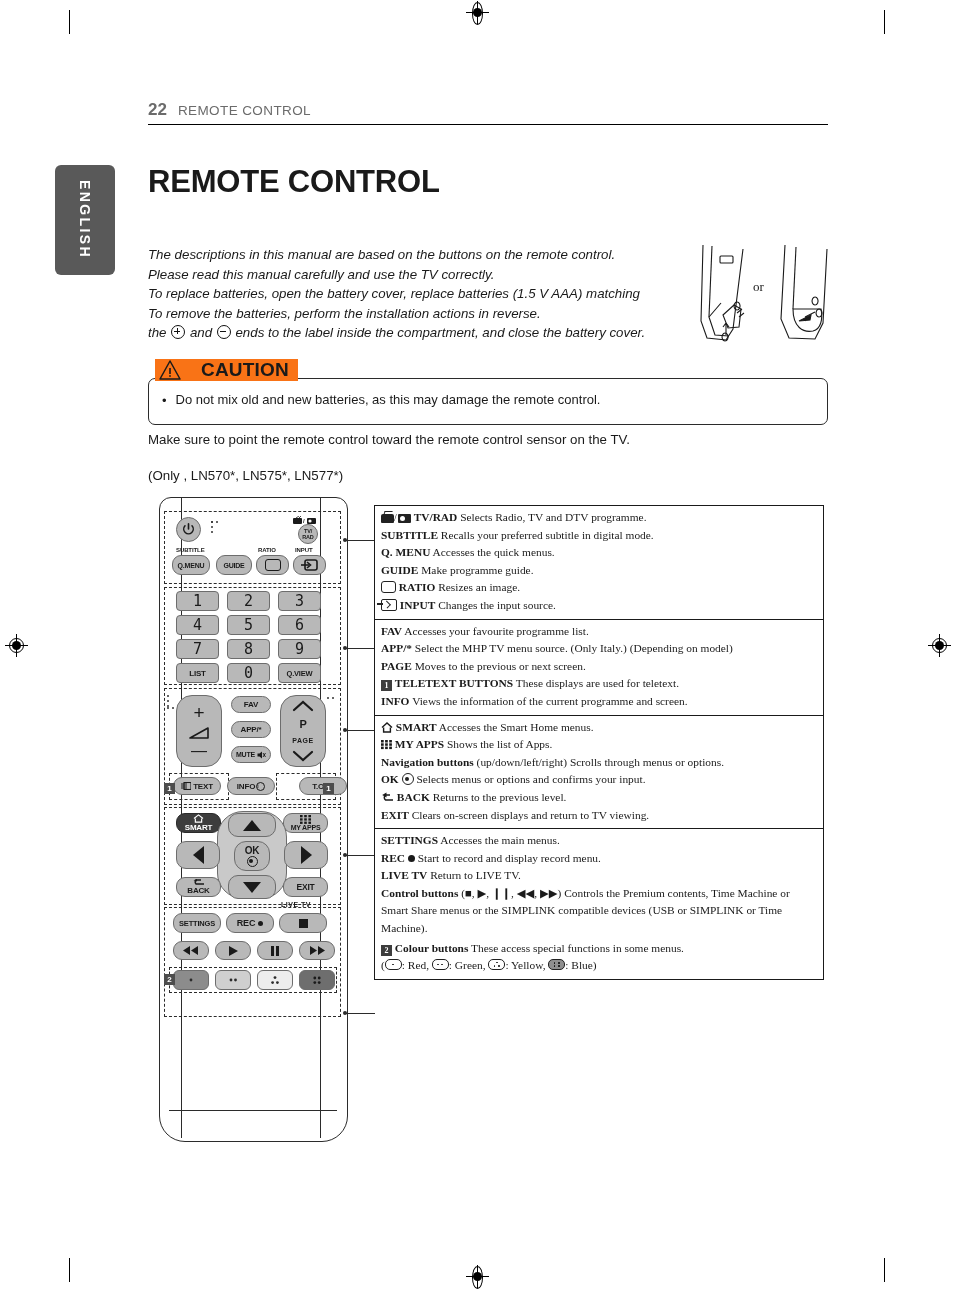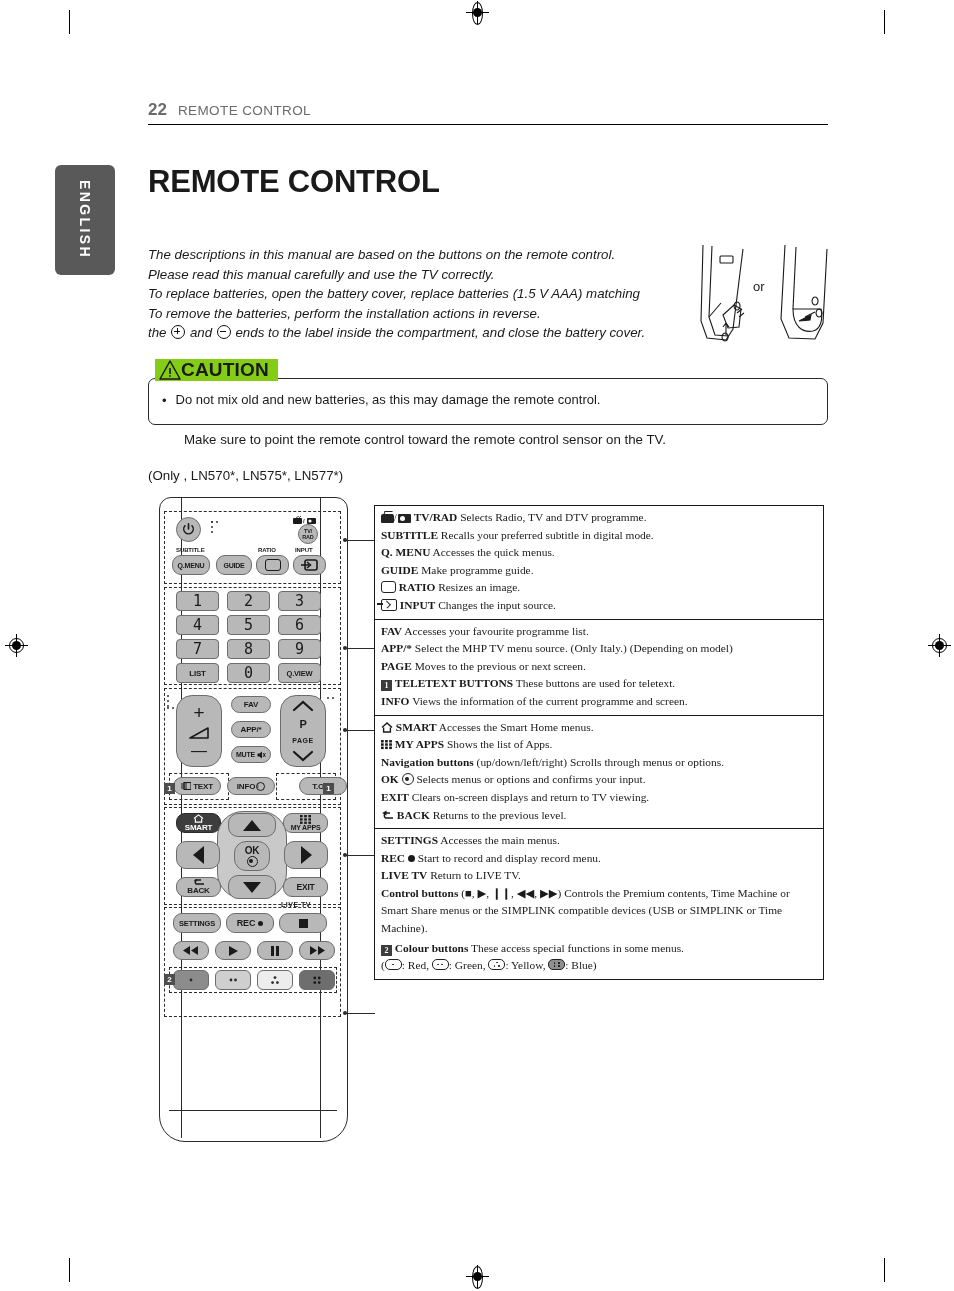--- a/index.html
+++ b/index.html
@@ -72,43 +72,43 @@
     width: 6px; height: 1.2px; background: #111;
   }
   .glyph-pm.plus::after {
     content: ""; position: absolute; left: 4.4px; top: 2px;
     width: 1.2px; height: 6px; background: #111;
   }
 
   
   .batt-wrap { position: absolute; left: 693px; top: 243px; width: 140px; height: 105px; }
   .batt-or {
-    position: absolute; left: 60px; top: 36px; font-size: 13px;
+    position: absolute; left: 60px; top: 36px; font-size: 13px; font-family: Liberation Serif, serif;
   }
 
   
   .caution {
     position: absolute; left: 148px; top: 378px;
     width: 678px; height: 45px;
     border: 1px solid #2b2b2b; border-radius: 7px;
   }
   .caution-title {
     position: absolute; left: 6px; top: -20px;
-    background: #84cc16; padding: 0 9px 0 4px;
-    display: flex; align-items: center; gap: 0;
+    background: #f97316; padding: 0 9px 0 4px;
+    display: flex; align-items: center; gap: 20px;
   }
   .caution-title .tri { width: 22px; height: 20px; }
   .caution-title .txt { font-size: 19px; font-weight: bold; letter-spacing: .2px; }
   .caution-body {
     position: absolute; left: 13px; top: 13px;
     font-size: 13px; display: flex; gap: 9px;
   }
   .caution-body .bullet { font-size: 13px; line-height: 1; padding-top: 2px; }
 
-  .note1 { position: absolute; left: 148px; top: 432px; font-size: 13.3px; margin-left: 36px; }
+  .note1 { position: absolute; left: 148px; top: 432px; font-size: 13.3px; }
   .note2 { position: absolute; left: 148px; top: 468px; font-size: 13.3px; }
 
   
   .remote-area { position: absolute; left: 155px; top: 495px; width: 200px; height: 650px; }
   .remote-body {
     position: absolute; left: 4px; top: 2px; width: 187px; height: 643px;
     border: 1.4px solid #2b2b2b;
     border-radius: 12px 12px 26px 26px;
     background: #ffffff;
   }
@@ -664,21 +664,21 @@
         <b>FAV</b><span> Accesses your favourite programme list.</span>
       </div>
       <div class="desc-line">
         <b>APP/*</b><span> Select the MHP TV menu source. (Only Italy.) (Depending on model)</span>
       </div>
       <div class="desc-line">
         <b>PAGE</b><span> Moves to the previous or next screen.</span>
       </div>
       <div class="desc-line">
         <span class="ig ig-badge">1</span>
-        <b>TELETEXT BUTTONS</b><span> These buttons are used for teletext.</span>
+        <b>TELETEXT BUTTONS</b><span> These displays are used for teletext.</span>
       </div>
       <div class="desc-line">
         <b>INFO</b><span> Views the information of the current programme and screen.</span>
       </div>
     </div>
 
     <div class="desc-group">
       <div class="desc-line">
         <svg class="ig" width="12" height="11" viewBox="0 0 12 11">
           <path d="M1 5.5 L6 1 L11 5.5" fill="none" stroke="#1a1a1a" stroke-width="1.4"></path>
@@ -703,29 +703,29 @@
         <b>MY APPS</b><span> Shows the list of Apps.</span>
       </div>
       <div class="desc-line">
         <b>Navigation buttons</b><span> (up/down/left/right) Scrolls through menus or options.</span>
       </div>
       <div class="desc-line">
         <b>OK</b>
         <span class="ig ig-ok"></span><span> Selects menus or options and confirms your input.</span>
       </div>
       <div class="desc-line">
-        <b>EXIT</b><span> Clears on-screen displays and return to TV viewing.</span>
-      </div>
-      <div class="desc-line">
         <svg class="ig" width="13" height="11" viewBox="0 0 13 11">
           <path d="M12 8 H4.5 a3.2 3.2 0 0 1 0 -5 H9" fill="none" stroke="#1a1a1a" stroke-width="1.5"></path>
           <path d="M5.5 0.6 L1.2 3 L5.5 5.4 Z" fill="#1a1a1a"></path>
         </svg>
         <b>BACK</b><span> Returns to the previous level.</span>
       </div>
+      <div class="desc-line">
+        <b>EXIT</b><span> Clears on-screen displays and return to TV viewing.</span>
+      </div>
     </div>
 
     <div class="desc-group">
       <div class="desc-line">
         <b>SETTINGS</b><span> Accesses the main menus.</span>
       </div>
       <div class="desc-line">
         <b>REC</b>
         <span class="ig ig-rec"></span><span> Start to record and display record menu.</span>
       </div>

